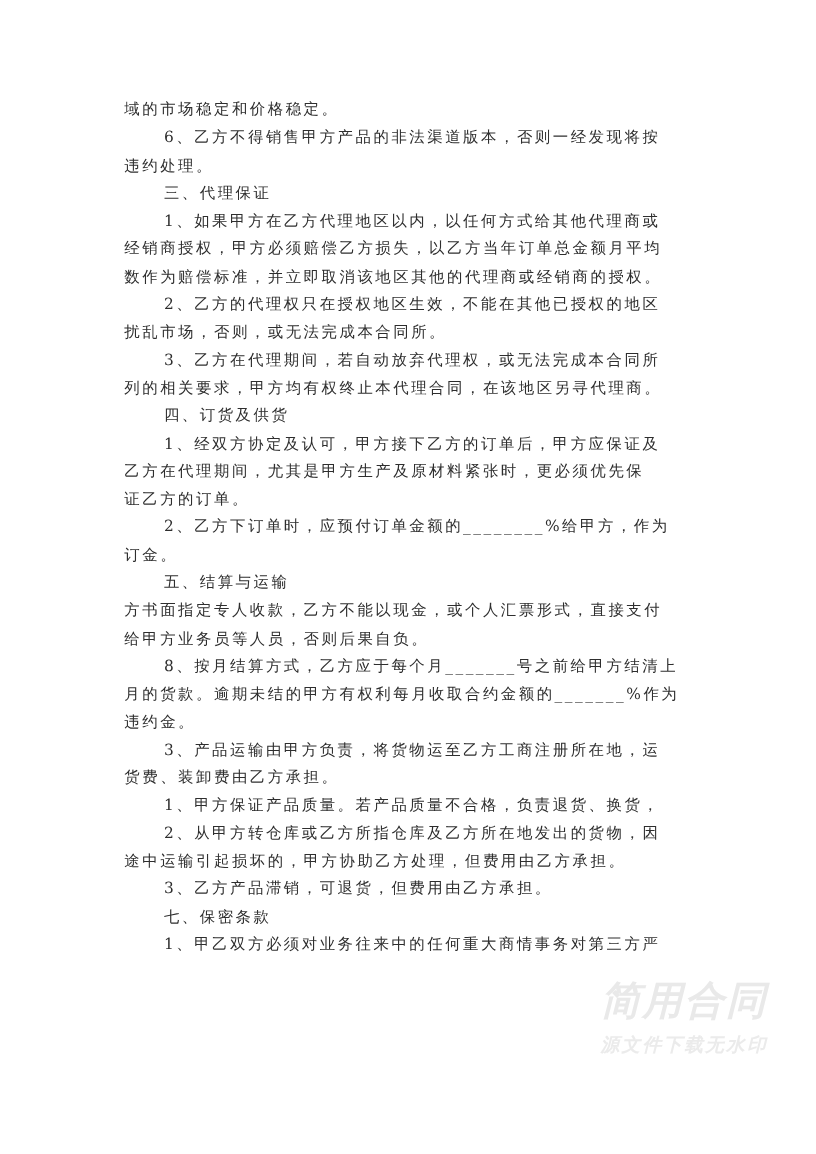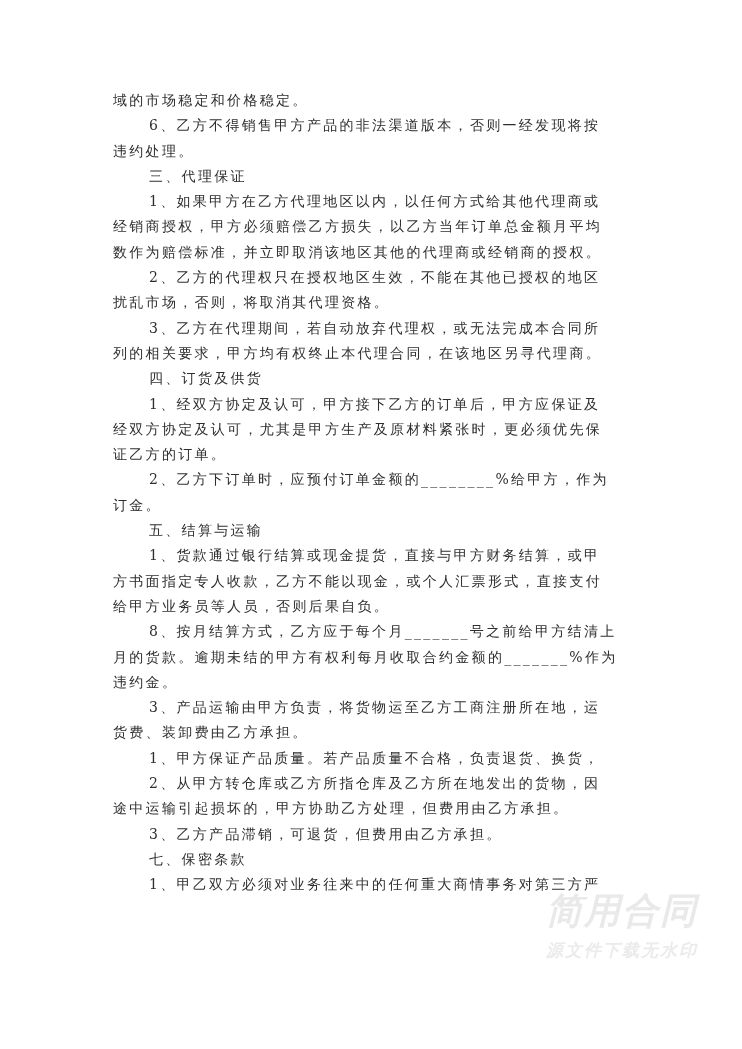--- a/index.html
+++ b/index.html
@@ -60,31 +60,30 @@
 
 <div class="page">
   <div class="line">域的市场稳定和价格稳定。</div>
   <div class="line indent">6、乙方不得销售甲方产品的非法渠道版本，否则一经发现将按</div>
   <div class="line">违约处理。</div>
   <div class="line indent">三、代理保证</div>
   <div class="line indent">1、如果甲方在乙方代理地区以内，以任何方式给其他代理商或</div>
   <div class="line">经销商授权，甲方必须赔偿乙方损失，以乙方当年订单总金额月平均</div>
   <div class="line">数作为赔偿标准，并立即取消该地区其他的代理商或经销商的授权。</div>
   <div class="line indent">2、乙方的代理权只在授权地区生效，不能在其他已授权的地区</div>
-  <div class="line">扰乱市场，否则，将取消其代理资格。</div>
+  <div class="line">扰乱市场，否则，或无法完成本合同所。</div>
   <div class="line indent">3、乙方在代理期间，若自动放弃代理权，或无法完成本合同所</div>
   <div class="line">列的相关要求，甲方均有权终止本代理合同，在该地区另寻代理商。</div>
   <div class="line indent">四、订货及供货</div>
   <div class="line indent">1、经双方协定及认可，甲方接下乙方的订单后，甲方应保证及</div>
-  <div class="line">经双方协定及认可，尤其是甲方生产及原材料紧张时，更必须优先保</div>
+  <div class="line">乙方在代理期间，尤其是甲方生产及原材料紧张时，更必须优先保</div>
   <div class="line">证乙方的订单。</div>
   <div class="line indent">2、乙方下订单时，应预付订单金额的________%给甲方，作为</div>
   <div class="line">订金。</div>
   <div class="line indent">五、结算与运输</div>
-  <div class="line indent">1、货款通过银行结算或现金提货，直接与甲方财务结算，或甲</div>
   <div class="line">方书面指定专人收款，乙方不能以现金，或个人汇票形式，直接支付</div>
   <div class="line">给甲方业务员等人员，否则后果自负。</div>
   <div class="line indent">8、按月结算方式，乙方应于每个月_______号之前给甲方结清上</div>
   <div class="line">月的货款。逾期未结的甲方有权利每月收取合约金额的_______%作为</div>
   <div class="line">违约金。</div>
   <div class="line indent">3、产品运输由甲方负责，将货物运至乙方工商注册所在地，运</div>
   <div class="line">货费、装卸费由乙方承担。</div>
   <div class="line indent">1、甲方保证产品质量。若产品质量不合格，负责退货、换货，</div>
   <div class="line indent">2、从甲方转仓库或乙方所指仓库及乙方所在地发出的货物，因</div>
   <div class="line">途中运输引起损坏的，甲方协助乙方处理，但费用由乙方承担。</div>

